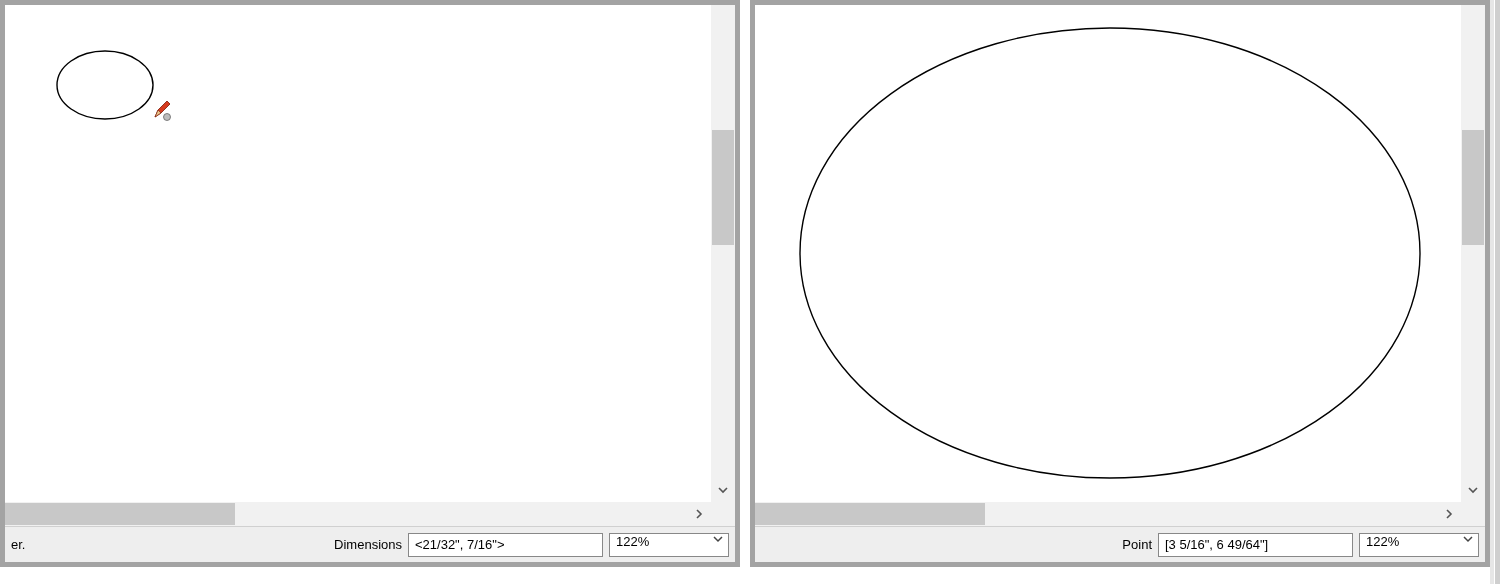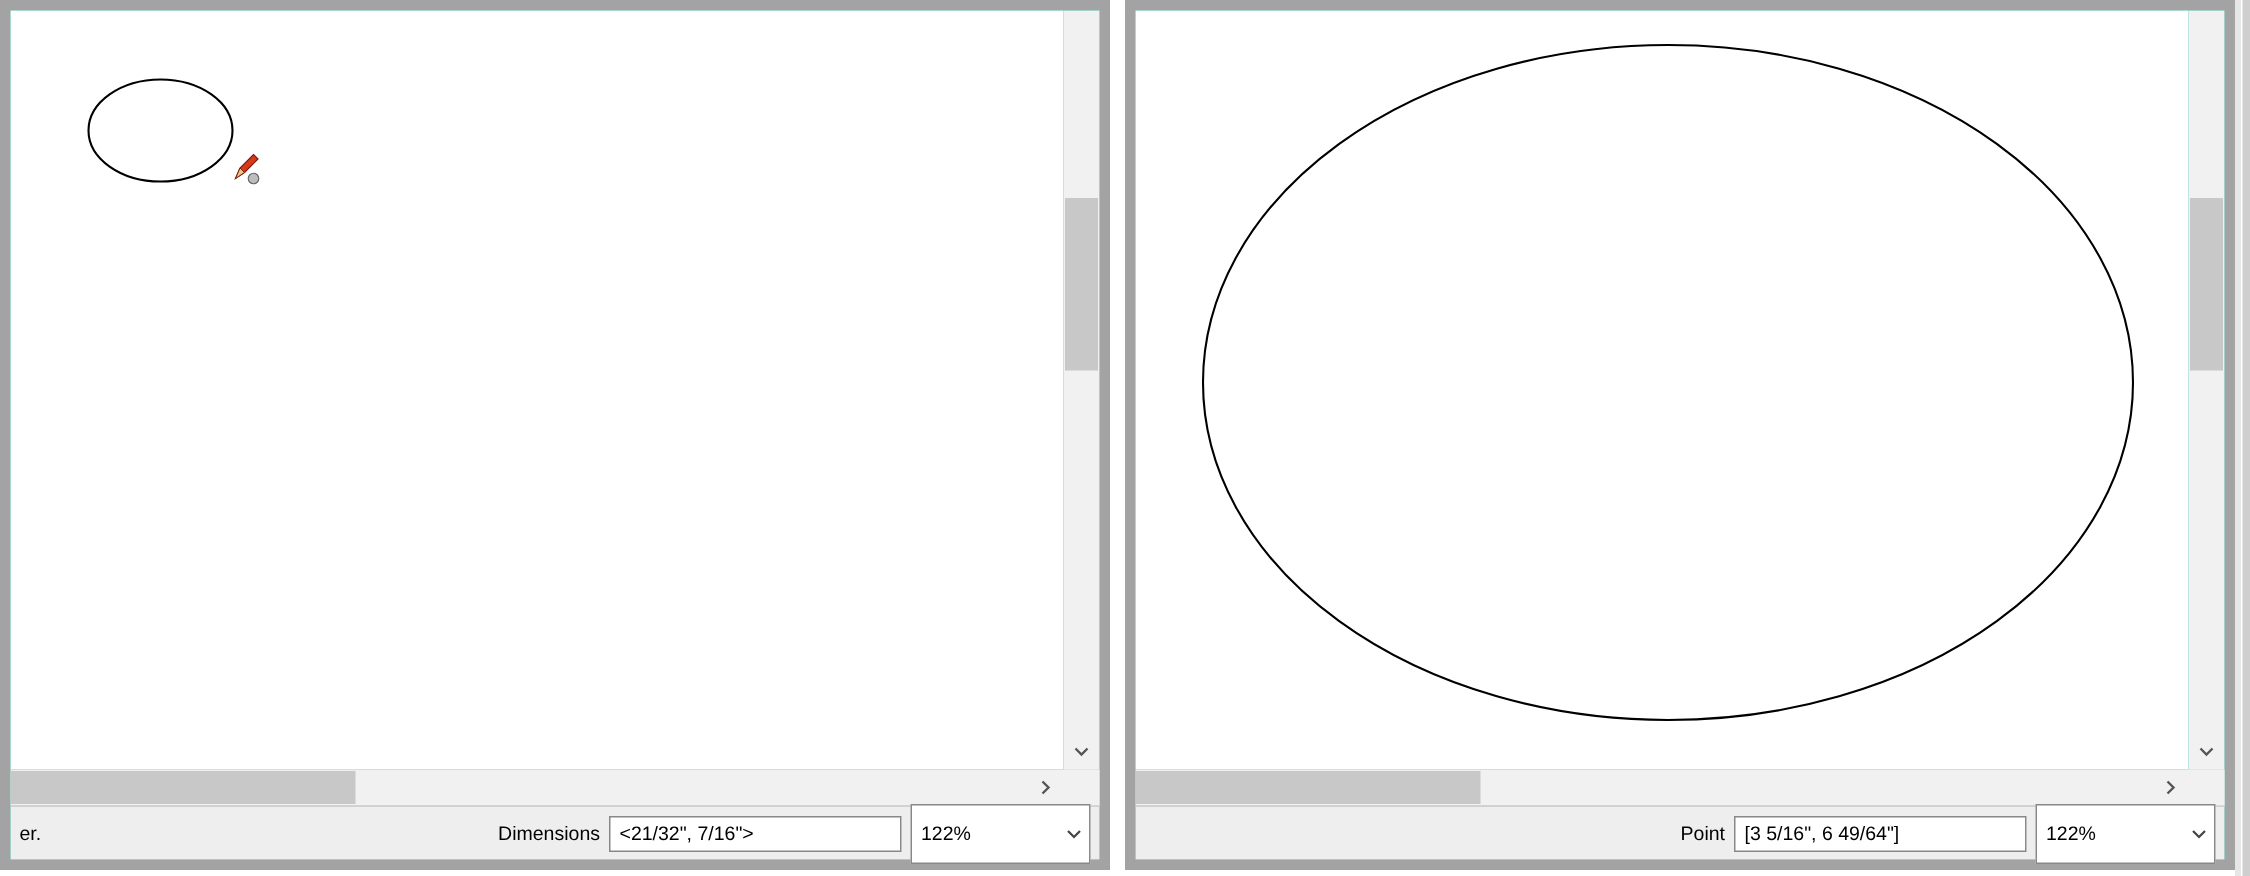--- a/index.html
+++ b/index.html
@@ -1,36 +1,36 @@
 <!DOCTYPE html>
 <html><head>
 <meta charset="utf-8">
 <style>
   html,body{margin:0;padding:0;height:100%;font-family:Arial,Helvetica,sans-serif;font-size:13px;background:#fff;}
   .wrap{position:relative;width:1500px;height:584px;background:#fff;}
-  .panel{position:absolute;top:0;bottom:4px;border:7px solid #a3a3a3;box-sizing:border-box;background:#14b8a6;}
+  .panel{position:absolute;top:0;bottom:17px;border:5px solid #a3a3a3;box-sizing:border-box;background:#a3a3a3;}
   .panel.left{left:0;width:740px;}
   .panel.right{left:750px;width:740px;}
   
   .canvas-area{position:absolute;left:0;top:0;right:0;bottom:60px;background:#fff;overflow:hidden;}
   
   .vscroll{position:absolute;top:0;right:0;width:24px;bottom:60px;background:#f1f1f1;}
   .vscroll .track{position:absolute;left:0;right:0;top:0;bottom:24px;}
   .vscroll .thumb{position:absolute;left:1px;right:1px;background:#c8c8c8;}
   .vscroll .arrow{position:absolute;left:0;right:0;bottom:0;height:24px;display:flex;align-items:center;justify-content:center;color:#555;font-size:13px;}
   .hscroll{position:absolute;left:0;right:0;bottom:36px;height:24px;background:#f1f1f1;}
   .hscroll .track{position:absolute;top:0;bottom:0;left:0;right:48px;}
   .hscroll .thumb{position:absolute;top:1px;bottom:1px;background:#c8c8c8;}
   .hscroll .arrow{position:absolute;top:0;bottom:0;right:24px;width:24px;display:flex;align-items:center;justify-content:center;color:#555;font-size:13px;}
   .hscroll .corner{position:absolute;top:0;bottom:0;right:0;width:24px;background:#f1f1f1;}
   .statusbar{position:absolute;left:0;right:0;bottom:0;height:36px;background:#eeeeee;border-top:1px solid #d0d0d0;display:flex;align-items:center;padding:0 6px;gap:6px;box-sizing:border-box;}
   .statusbar .spacer{flex:1;}
   .statusbar .label{color:#000;}
   .field{background:#fff;border:1px solid #888;height:24px;line-height:22px;padding:0 6px;box-sizing:border-box;font-size:13px;}
-  .combo{position:relative;display:flex;align-items:center;background:#fff;border:1px solid #888;height:40px;box-sizing:border-box;}
+  .combo{position:relative;display:flex;align-items:flex-start;background:#fff;border:1px solid #888;height:24px;box-sizing:border-box;}
   .combo .val{padding:0 6px;flex:1;font-size:13px;}
   .combo .dd{width:20px;display:flex;align-items:center;justify-content:center;color:#444;font-size:11px;border-left:0;}
   svg{display:block;}
 </style>
 </head>
 <body>
 
 <div class="wrap">
 
   <div class="panel left">

